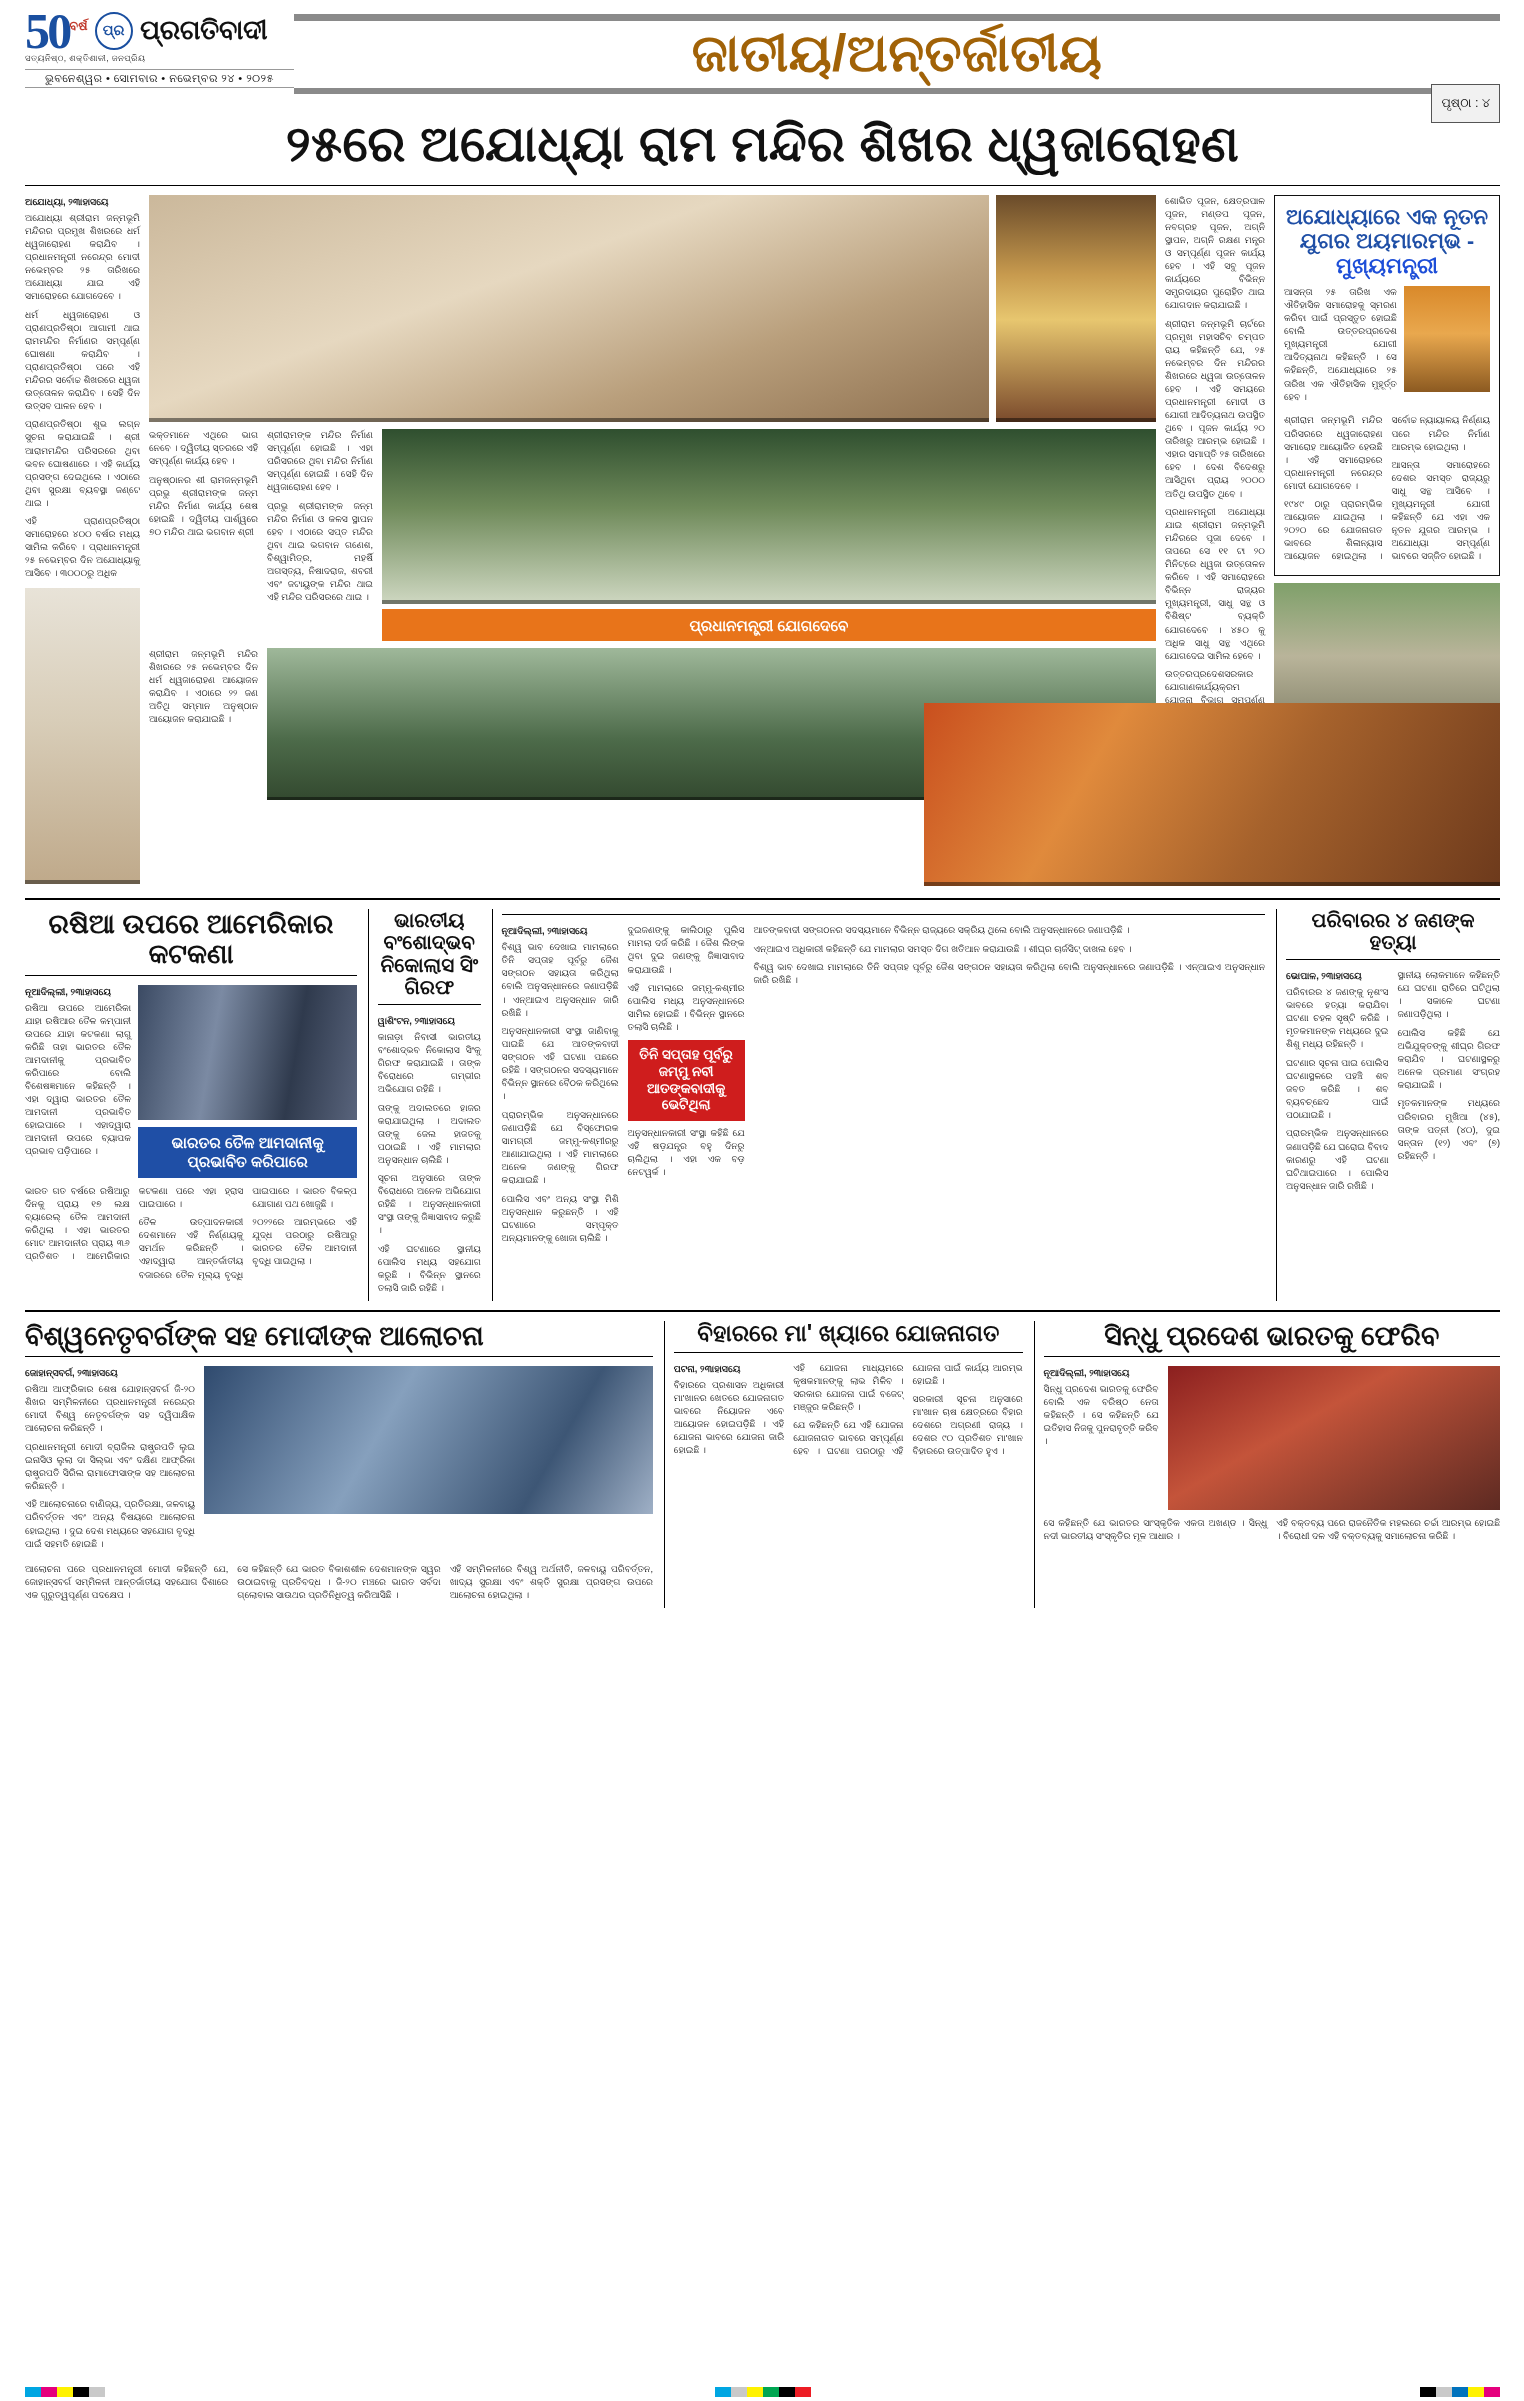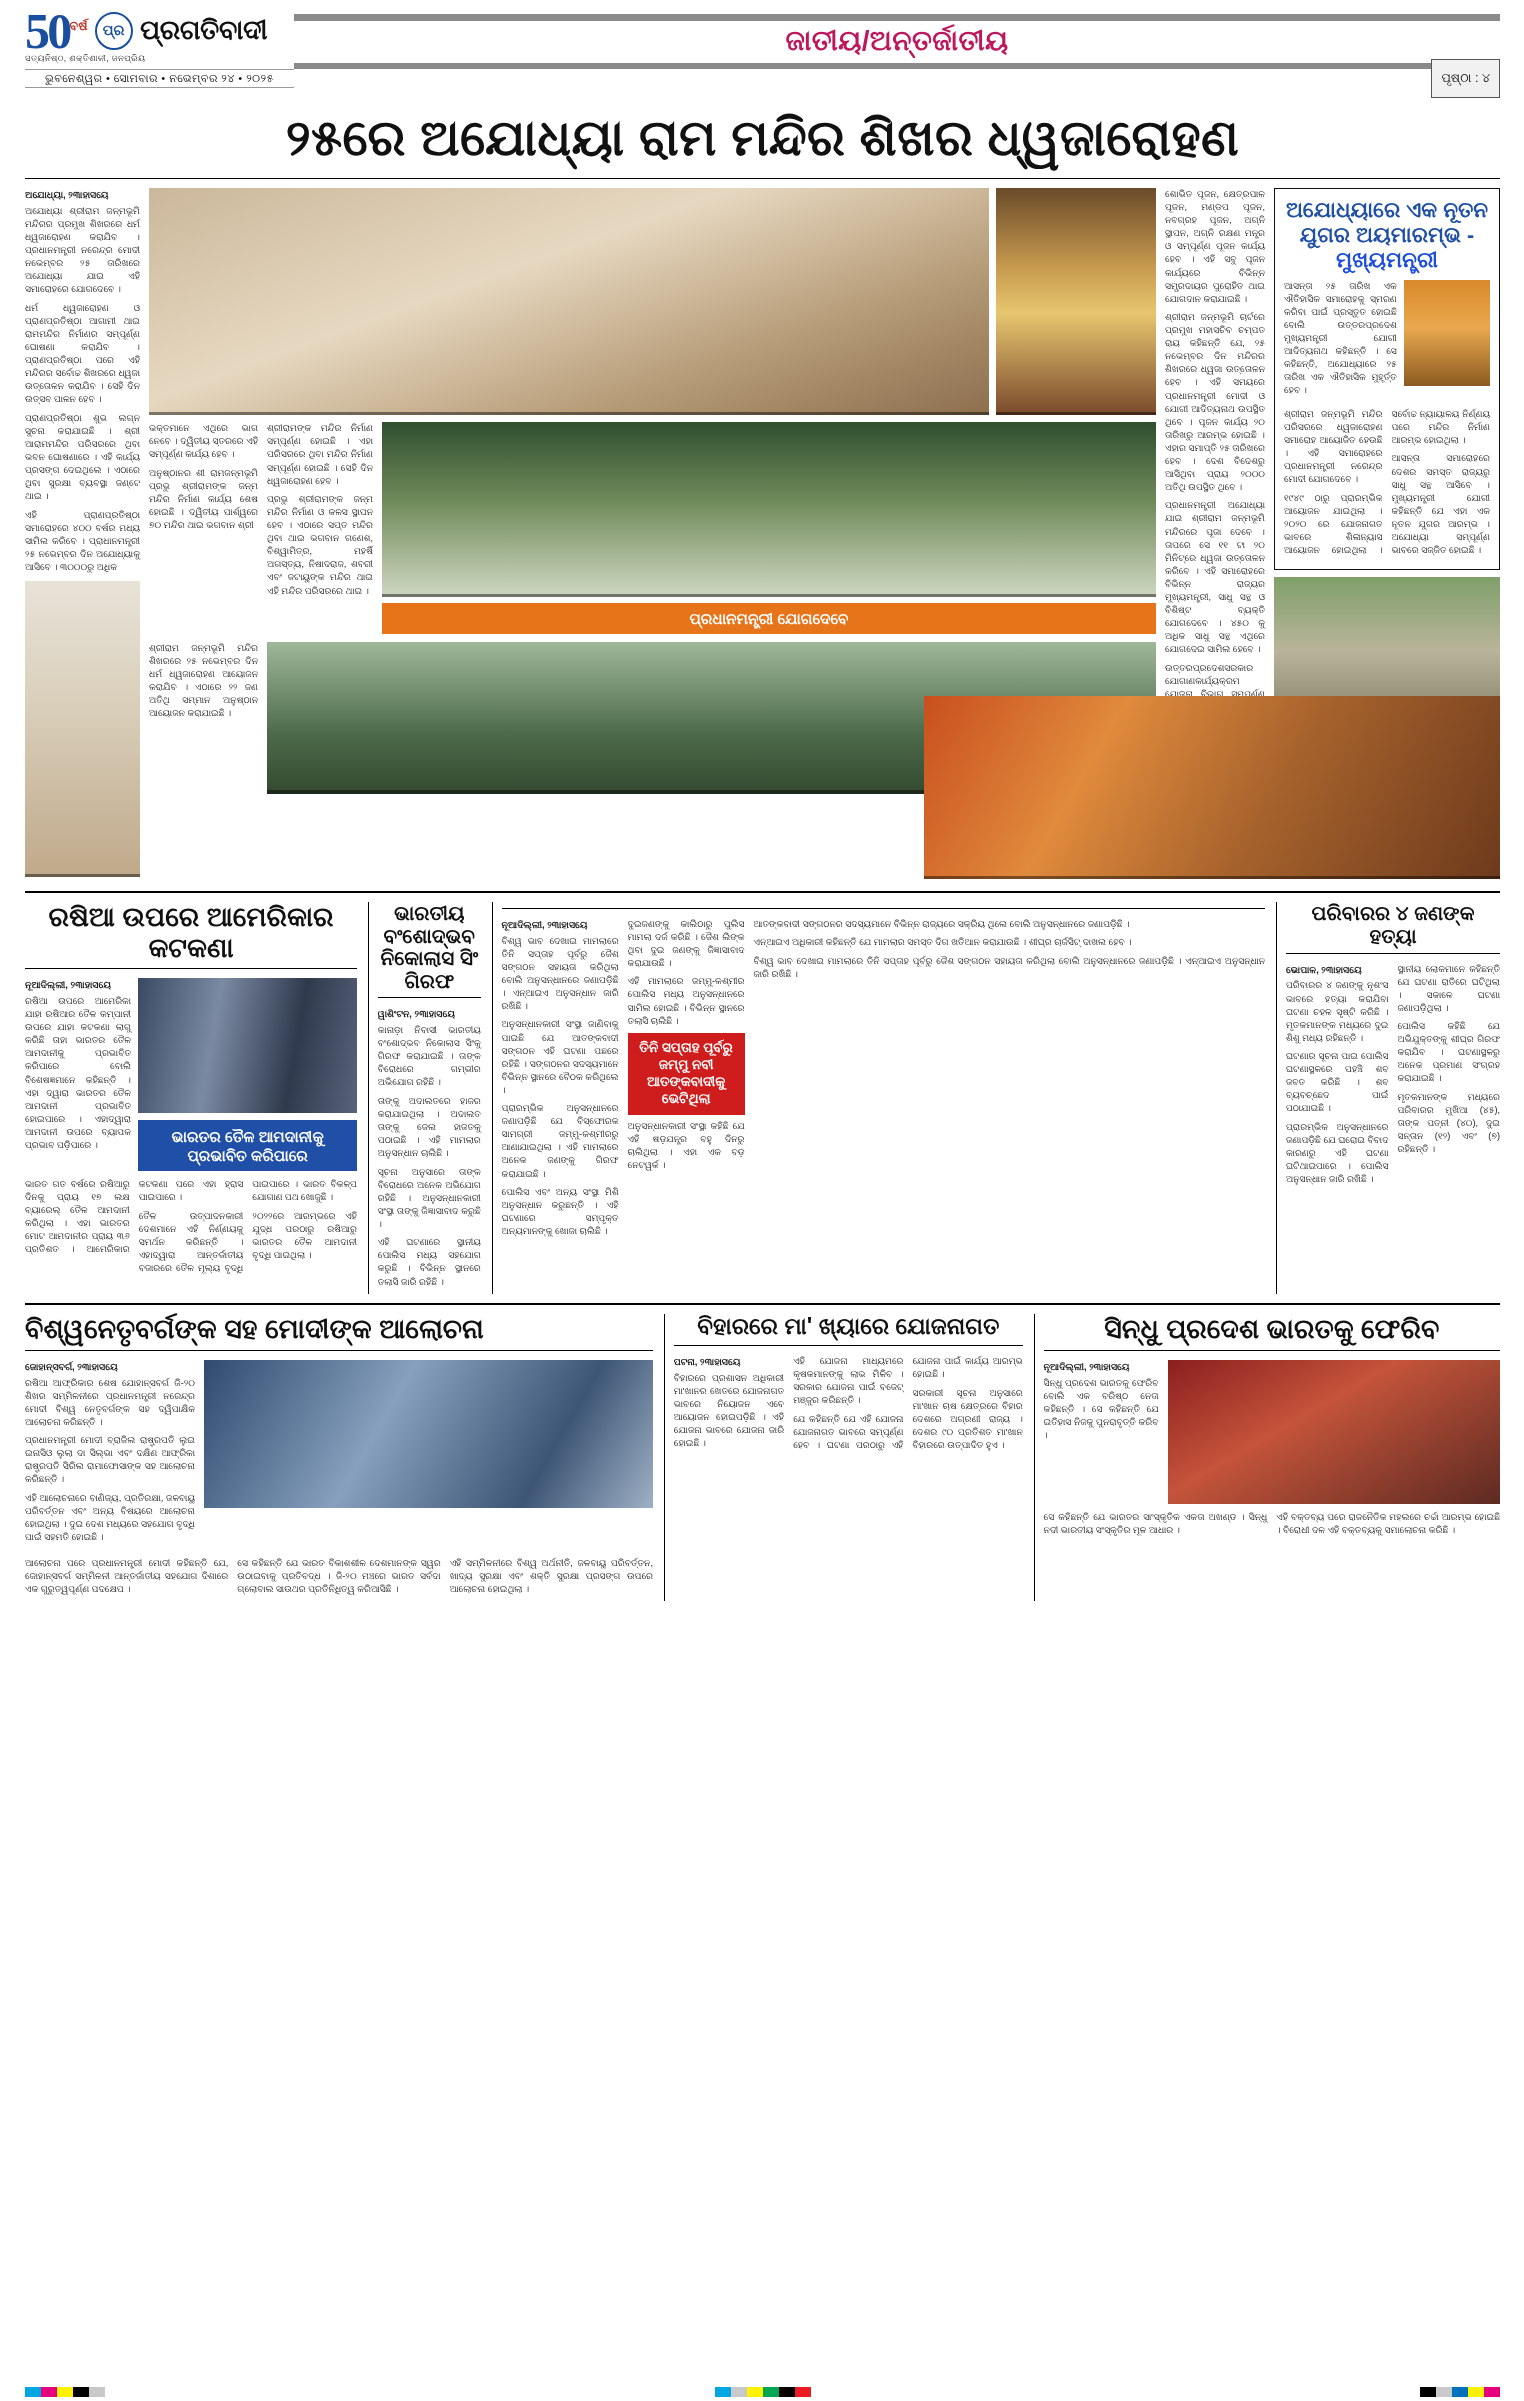--- a/index.html
+++ b/index.html
@@ -31,21 +31,21 @@
   .logo-tag { font-size:8.5px; color:#333; margin-top:1.8px; letter-spacing:0.4px; }
   .logo-date {
     margin-top:5.4px; font-size:11.2px; color:#111; letter-spacing:0.4px;
     border-top:0.9px solid #999; border-bottom:0.9px solid #999; padding:1.8px 0;
     text-align:center;
   }
 
   .section-head { flex:1; text-align:center; position:relative; padding-top:3.6px; }
   .rule-top { height:6.3px; background:#8a8a8a; margin:0 0 5.4px 0; }
   .section-title {
-    font-size:28px; font-weight:bold; color:#be185d;
+    font-size:52px; font-weight:bold; color:#a16207;
     letter-spacing:0.4px; line-height:1.05;
   }
   .rule-bottom { height:6.3px; background:#8a8a8a; margin-top:7.2px; }
   .page-no {
     position:absolute; right:0; bottom:-29px;
     border:0.9px solid #555; padding:11px 9px; font-size:12.6px; background:#f1f1f1;
   }
 
   
   .main-headline {

